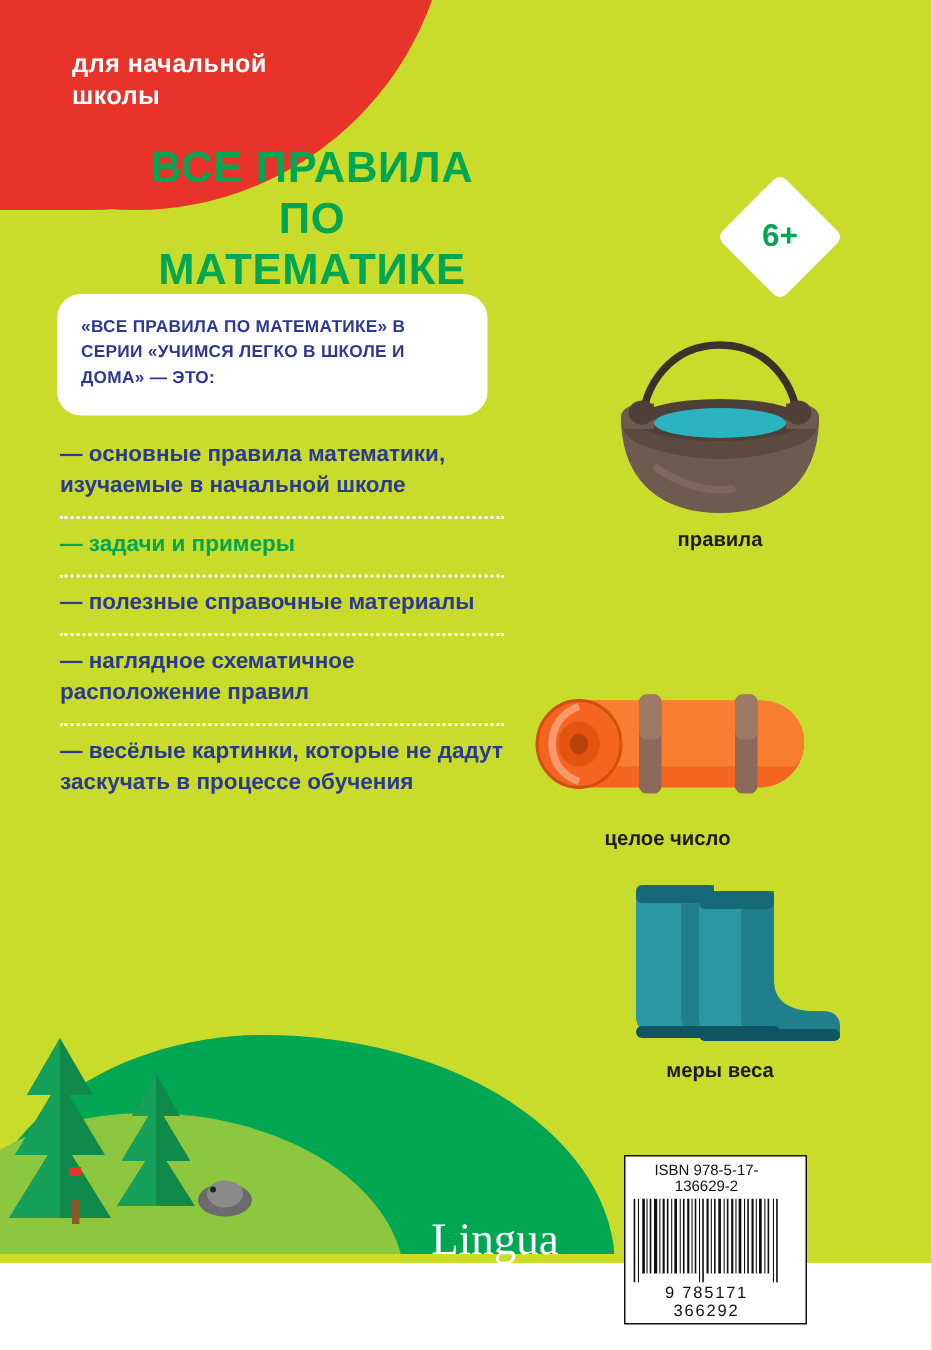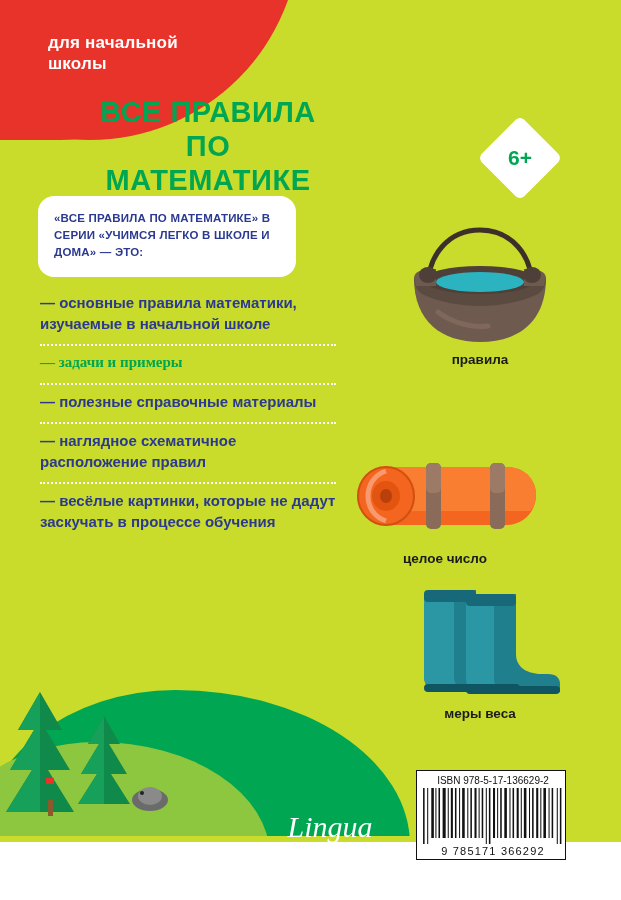--- a/index.html
+++ b/index.html
@@ -14,51 +14,51 @@
   .series-title{position:absolute;left:48px;top:32px;width:240px;color:#ffffff;font-weight:bold;font-size:17px;line-height:21px;letter-spacing:.2px;}
 
   .main-title{position:absolute;left:28px;top:95px;width:360px;text-align:center;color:#00a651;font-weight:bold;font-size:29px;line-height:34px;letter-spacing:.5px;}
 
   
   .age-badge{position:absolute;left:484px;top:122px;width:72px;height:72px;}
   .age-badge .dia{position:absolute;left:6px;top:6px;width:60px;height:60px;background:#ffffff;transform:rotate(45deg);border-radius:6px;}
   .age-badge .txt{position:absolute;left:0;top:0;width:72px;height:72px;display:flex;align-items:center;justify-content:center;color:#00a651;font-weight:bold;font-size:21px;}
 
   
-  .intro-box{position:absolute;left:38px;top:196px;width:258px;padding:14px 16px 16px 16px;background:#ffffff;border-radius:16px;box-sizing:border-box;}
+  .intro-box{position:absolute;left:38px;top:196px;width:287px;padding:14px 16px 16px 16px;background:#ffffff;border-radius:16px;box-sizing:border-box;}
   .intro-box p{margin:0;color:#2b3990;font-weight:bold;font-size:11.5px;line-height:17px;letter-spacing:.2px;}
 
   
   .features{position:absolute;left:40px;top:286px;width:296px;}
   .feature{padding:6px 0 10px 0;border-bottom:2px dotted #ffffff;}
   .feature:last-child{border-bottom:none;}
   .feature .line{color:#2b3990;font-weight:bold;font-size:15px;line-height:21px;}
-  .feature.green .line{color:#00a651;font-family:Liberation Serif, serif;}
+  .feature.green .line{color:#00a651;}
 
   
   .ill{position:absolute;text-align:center;}
   .ill .cap{color:#1b1b1b;font-weight:bold;font-size:13.5px;margin-top:6px;}
 
   .ill-pot{left:370px;top:216px;width:220px;}
   .ill-mat{left:330px;top:455px;width:230px;}
   .ill-boots{left:370px;top:580px;width:220px;}
 
   
   .hill-green{position:absolute;left:-20px;bottom:40px;width:430px;height:170px;background:#00a651;border-radius:50% 60% 0 0 / 100% 100% 0 0;}
   .hill-light{position:absolute;left:-60px;bottom:38px;width:330px;height:120px;background:#8dc63f;border-radius:50% 55% 0 0 / 100% 100% 0 0;}
   .ground{position:absolute;left:0;bottom:0;width:621px;height:58px;background:#ffffff;}
   .ground-green{position:absolute;left:0;bottom:40px;width:621px;height:24px;background:#c9dc2c;}
 
   
-  .isbn-box{position:absolute;left:416px;top:770px;width:150px;background:#ffffff;border:1px solid #111;box-sizing:border-box;padding:4px 0 2px 4px;}
+  .isbn-box{position:absolute;left:416px;top:770px;width:122px;background:#ffffff;border:1px solid #111;box-sizing:border-box;padding:4px 16px 2px 4px;}
   .isbn-text{font-family:"Liberation Sans",sans-serif;font-size:10px;color:#111;text-align:center;margin-bottom:2px;}
   .barcode{height:56px;width:100%;}
   .isbn-digits{font-family:Liberation Sans, sans-serif;font-size:11px;color:#111;text-align:center;letter-spacing:1.2px;margin-top:1px;}
 
-  .publisher{position:absolute;left:270px;top:810px;width:120px;text-align:center;color:#ffffff;font-family:"Liberation Serif",serif;font-style:italic;font-size:30px;}
+  .publisher{position:absolute;left:270px;top:810px;width:120px;text-align:center;color:#ffffff;font-family:"Liberation Serif",serif;font-size:30px;}
 
   svg{display:block;}
 </style>
 </head>
 <body>
 
 <div id="cover">
 
   <div class="red-blob"></div>
   <div class="red-blob-2"></div>

